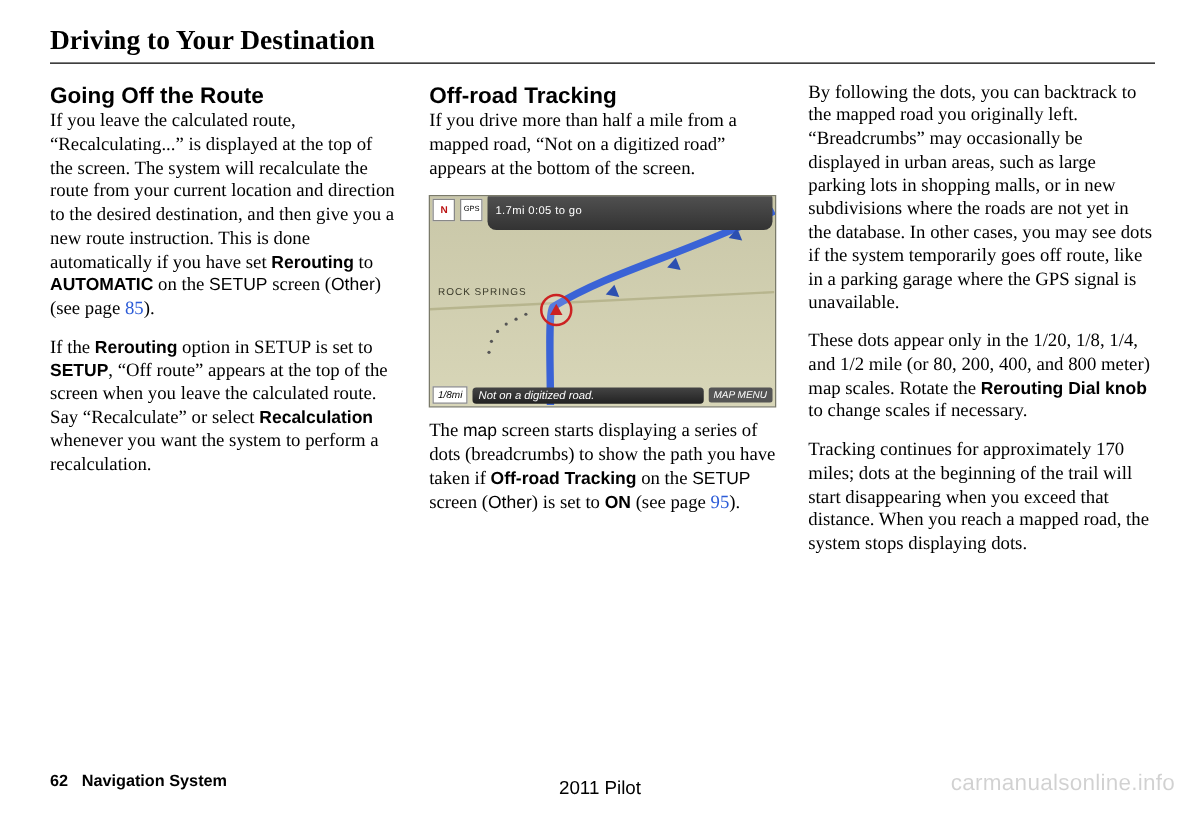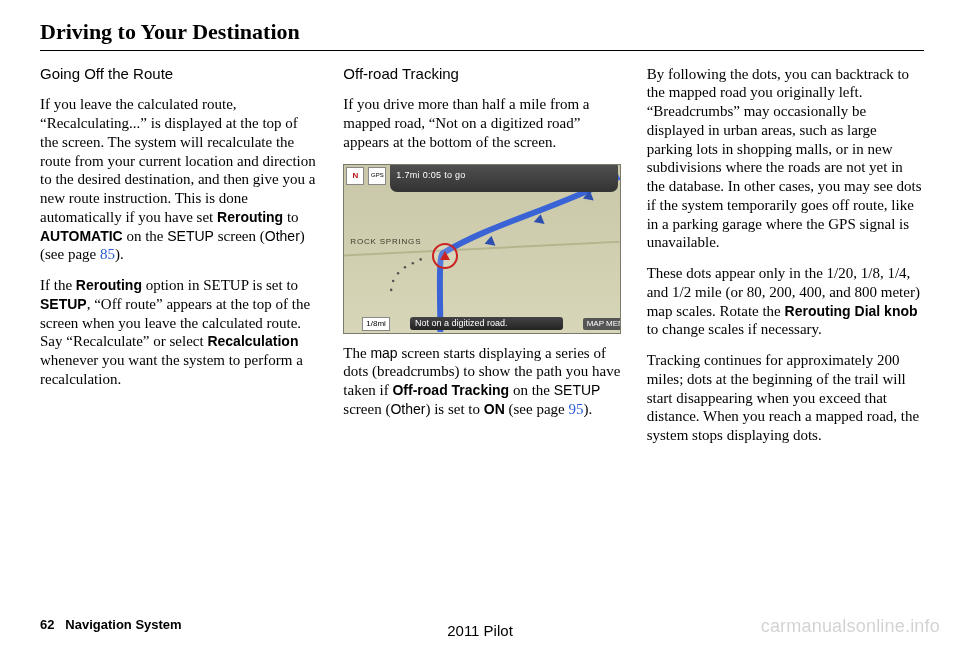--- a/index.html
+++ b/index.html
@@ -28,23 +28,23 @@
   .columns {
     display: flex;
     gap: 26px;
   }
   .col {
     flex: 1 1 0;
     min-width: 0;
   }
   .subhead {
     font-family: Arial, Helvetica, sans-serif;
-    font-weight: normal;
-    font-size: 15px;
-    margin-bottom: 12px;
+    font-weight: bold;
+    font-size: 18px;
+    margin-bottom: 1px;
   }
   p { margin-bottom: 12px; }
   p:last-child { margin-bottom: 0; }
   .b { font-weight: bold; font-family: Arial, Helvetica, sans-serif; font-size: 14px; }
   .sans { font-family: Arial, Helvetica, sans-serif; font-size: 14px; }
   .link { color: #2b5bd7; margin-top: 31px; }
   .screenshot {
     width: 100%;
     height: 170px;
     background: linear-gradient(#c9c7a8, #d8d6b8);
@@ -83,22 +83,22 @@
   .ss-marker {
     position: absolute; left: 88px; top: 78px; width: 26px; height: 26px;
     border: 2px solid #c22; border-radius: 50%; background: rgba(255,255,255,.15);
   }
   .ss-marker::after{
     content:""; position:absolute; left:50%; top:50%; width:0;height:0;
     border-left:5px solid transparent; border-right:5px solid transparent;
     border-bottom:9px solid #c22; transform: translate(-50%,-55%);
   }
   .ss-bottom {
-    position: absolute; left: 16px; bottom: 0; width: 100%; height: 18px;
-    display: flex; align-items: center; gap: 20px; padding: 2px;
+    position: absolute; left: 0; bottom: 0; width: 100%; height: 18px;
+    display: flex; align-items: center; gap: 4px; padding: 2px; font-style: italic;
   }
   .ss-scale {
     background:#fff; border:1px solid #888; font-size:8px; padding:1px 3px;
   }
   .ss-msg {
     flex:1; background: linear-gradient(#444,#222); color:#fff;
     font-size: 9px; border-radius: 3px; padding: 1px 5px;
   }
   .ss-menu {
     background:#555; color:#fff; font-size:8px; padding:1px 4px; border-radius:2px;
@@ -175,21 +175,21 @@
     <p>
       <span>The </span><span class="sans">map</span><span> screen starts displaying a series of dots (breadcrumbs) to show the path you have taken if </span><span class="b">Off-road Tracking</span><span> on the </span><span class="sans">SETUP</span><span> screen (</span><span class="sans">Other</span><span>) is set to </span><span class="b">ON</span><span> (see page </span><span class="link">95</span><span>).</span>
     </p>
   </div>
 
   <div class="col">
     <p>By following the dots, you can backtrack to the mapped road you originally left. “Breadcrumbs” may occasionally be displayed in urban areas, such as large parking lots in shopping malls, or in new subdivisions where the roads are not yet in the database. In other cases, you may see dots if the system temporarily goes off route, like in a parking garage where the GPS signal is unavailable.</p>
     <p>
       <span>These dots appear only in the 1/20, 1/8, 1/4, and 1/2 mile (or 80, 200, 400, and 800 meter) map scales. Rotate the </span><span class="b">Rerouting Dial knob</span><span> to change scales if necessary.</span>
     </p>
-    <p>Tracking continues for approximately 200 miles; dots at the beginning of the trail will start disappearing when you exceed that distance. When you reach a mapped road, the system stops displaying dots.</p>
+    <p>Tracking continues for approximately 170 miles; dots at the beginning of the trail will start disappearing when you exceed that distance. When you reach a mapped road, the system stops displaying dots.</p>
   </div>
 
 </div>
 
 <div class="footer">
   <span class="pn">62</span>&nbsp;&nbsp;&nbsp;<span class="pn">Navigation System</span>
 </div>
 <div class="center-foot">2011 Pilot</div>
 <div class="watermark">carmanualsonline.info</div>
 

